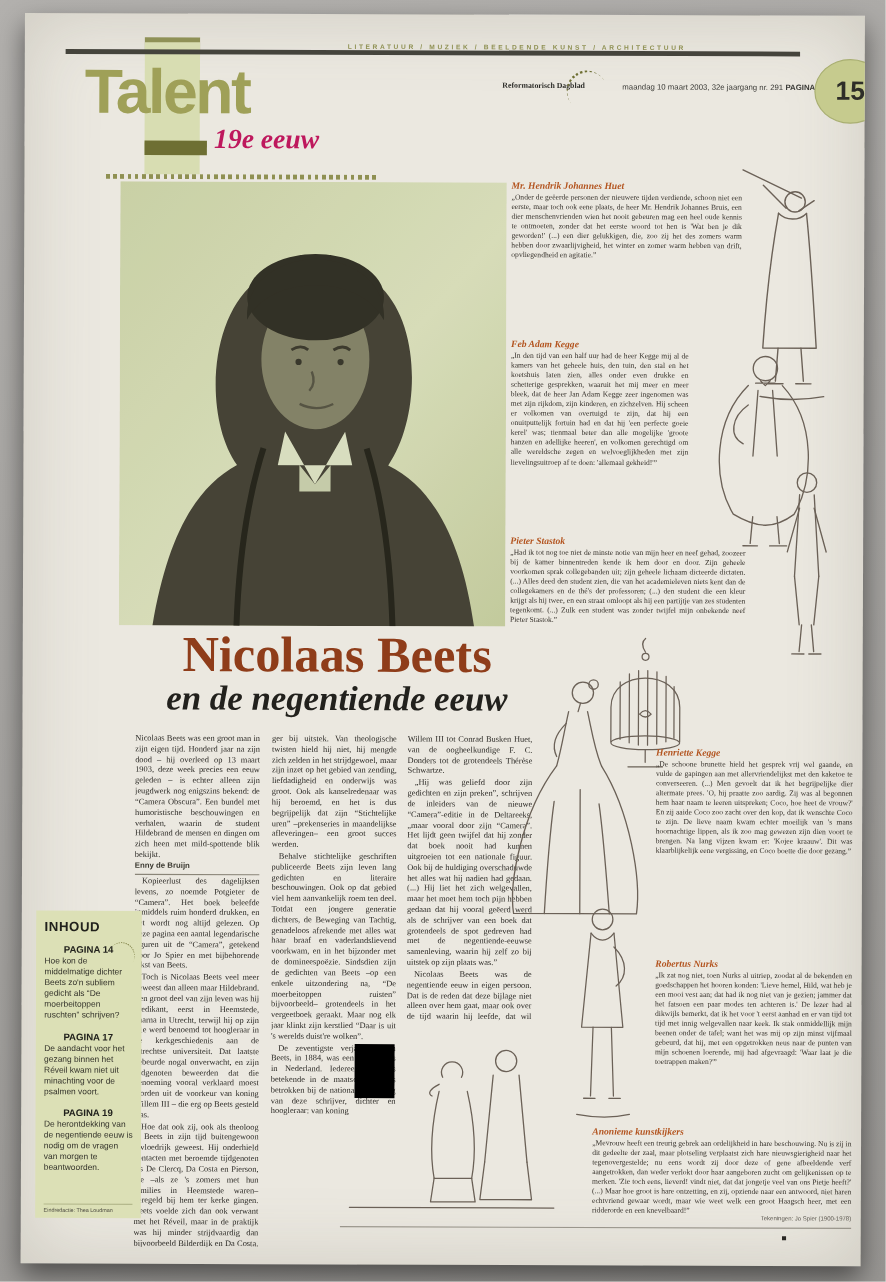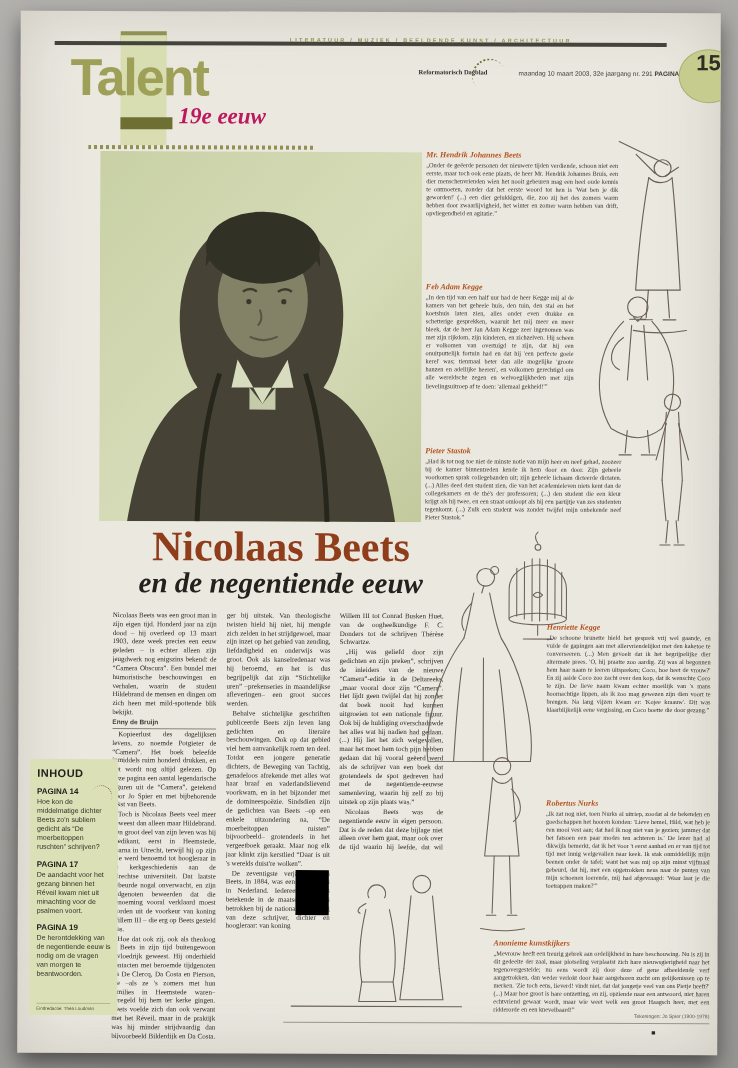--- a/index.html
+++ b/index.html
@@ -41,21 +41,21 @@
   .rd-logo{left:398px;top:56px;font-family:"Liberation Serif",serif;
     font-size:6.5px;font-weight:bold;color:#2c2c28;}
   .rd-arc{left:452px;top:46px;width:34px;height:34px;
     border:none;border-top:2px dotted #6e6f33;border-radius:50%;
     transform:rotate(-35deg);}
   .dateline{left:498px;top:57px;font-size:6.5px;color:#3a3a36;}
   .dateline b{font-weight:bold;}
   .badge{
     left:658px;top:36px;width:58px;height:52px;border-radius:50%;
     background:#c6cb8e;border:1px solid #a9af72;
-    display:flex;align-items:flex-start;justify-content:center;
+    display:flex;align-items:center;justify-content:center;
   }
   .badge span{font-size:22px;font-weight:bold;color:#2e2e28;}
   
   .portrait{left:80px;top:140px;width:322px;height:370px;}
   
   .headline-block{left:92px;top:514px;width:340px;text-align:center;}
   .headline{
     font-family:"Liberation Serif",serif;font-weight:bold;
     font-size:42px;color:#8f3d1a;line-height:1.0;margin:0;
   }
@@ -100,21 +100,21 @@
   .endmark{left:634px;top:1016px;font-size:7px;color:#2a2824;}
   
   .inhoud{
     left:12px;top:748px;width:88px;height:256px;background:#dce0b6;
     padding:8px 7px;box-sizing:border-box;
   }
   .inhoud-title{font-size:11px;font-weight:bold;color:#21211c;letter-spacing:.5px;margin:0;}
   .inhoud-arc{position:absolute;right:6px;top:26px;width:22px;height:22px;
     border-top:1.5px dotted #6e6f33;border-radius:50%;transform:rotate(30deg);}
   .inhoud-item{margin-top:8px;}
-  .inhoud-page{font-size:8px;font-weight:bold;color:#21211c;margin:0 0 1px 0;}
+  .inhoud-page{font-size:8px;font-weight:bold;color:#21211c;margin:0 0 1px 16px;}
   .inhoud-text{font-size:7px;line-height:1.3;color:#33322a;margin:0;}
   .inhoud-credit{
     position:absolute;left:7px;bottom:4px;width:74px;
     font-size:4.5px;color:#4c4a40;border-top:.5px solid #b4b88c;padding-top:2px;
   }
 </style>
 </head>
 <body>
 
 <div class="paper">
@@ -174,27 +174,27 @@
     <p>Toch is Nicolaas Beets veel meer geweest dan alleen maar Hildebrand. Een groot deel van zijn leven was hij predikant, eerst in Heemstede, daarna in Utrecht, terwijl hij op zijn 61e werd benoemd tot hoogleraar in de kerkgeschiedenis aan de Utrechtse universiteit. Dat laatste gebeurde nogal onverwacht, en zijn tijdgenoten beweerden dat die benoeming vooral verklaard moest worden uit de voorkeur van koning Willem III – die erg op Beets gesteld was.</p>
     <p>Hoe dat ook zij, ook als theoloog is Beets in zijn tijd buitengewoon invloedrijk geweest. Hij onderhield contacten met beroemde tijdgenoten als De Clercq, Da Costa en Pierson, die –als ze 's zomers met hun families in Heemstede waren– geregeld bij hem ter kerke gingen. Beets voelde zich dan ook verwant met het Réveil, maar in de praktijk was hij minder strijdvaardig dan bijvoorbeeld Bilderdijk en Da Costa. Vredelievend was hij, gematigd orthodox, een man van het midden. Samen met zijn collega's Van Oosterzee, Doedes en Chantepie de la Saussaye hoorde hij thuis bij de ethisch-irenischen, die onder leiding van Beets de predikantenkring Ernst en Vrede oprichtten.</p>
 
   </div>
   <div class="abs bodycol col2">
     <p class="first">ger bij uitstek. Van theologische twisten hield hij niet, hij mengde zich zelden in het strijdgewoel, maar zijn inzet op het gebied van zending, liefdadigheid en onderwijs was groot. Ook als kanselredenaar was hij beroemd, en het is dus begrijpelijk dat zijn “Stichtelijke uren” –prekenseries in maandelijkse afleveringen– een groot succes werden.</p>
     <p>Behalve stichtelijke geschriften publiceerde Beets zijn leven lang gedichten en literaire beschouwingen. Ook op dat gebied viel hem aanvankelijk roem ten deel. Totdat een jongere generatie dichters, de Beweging van Tachtig, genadeloos afrekende met alles wat haar braaf en vaderlandslievend voorkwam, en in het bijzonder met de domineespoëzie. Sindsdien zijn de gedichten van Beets –op een enkele uitzondering na, “De moerbeitoppen ruisten” bijvoorbeeld– grotendeels in het vergeetboek geraakt. Maar nog elk jaar klinkt zijn kerstlied “Daar is uit 's werelds duist're wolken”.</p>
     <p>De zeventigste verjaardag van Beets, in 1884, was een gebeurtenis in Nederland. Iedereen die iets betekende in de maatschappij was betrokken bij de nationale huldiging van deze schrijver, dichter en hoogleraar: van koning</p>
   </div>
   <div class="abs bodycol col3">
-    <p class="first">Willem III tot Conrad Busken Huet, van de oogheelkundige F. C. Donders tot de schrijven Thérèse Schwartze.</p>
+    <p class="first">Willem III tot Conrad Busken Huet, van de oogheelkundige F. C. Donders tot de grotendeels Thérèse Schwartze.</p>
     <p>„Hij was geliefd door zijn gedichten en zijn preken”, schrijven de inleiders van de nieuwe “Camera”-editie in de Deltareeks, „maar vooral door zijn “Camera”. Het lijdt geen twijfel dat hij zonder dat boek nooit had kunnen uitgroeien tot een nationale figuur. Ook bij de huldiging overschaduwde het alles wat hij nadien had gedaan. (...) Hij liet het zich welgevallen, maar het moet hem toch pijn hebben gedaan dat hij vooral geëerd werd als de schrijver van een boek dat grotendeels de spot gedreven had met de negentiende-eeuwse samenleving, waarin hij zelf zo bij uitstek op zijn plaats was.”</p>
     <p>Nicolaas Beets was de negentiende eeuw in eigen persoon. Dat is de reden dat deze bijlage niet alleen over hem gaat, maar ook over de tijd waarin hij leefde, dat wil zeggen over een tijd waarin tal van rijke veranderingen in kerk, politiek en maatschappij plaatsvonden. Veranderingen die tot onze tijd doorwerken. Op de volgende pagina's besteden we aandacht aan een aantal negentiende-eeuwse “uitvindingen”: industrialisatie, darwinisme, vrouwenemancipatie, kerkscheuring, nationalisme. Plus de vraag: Wat betekent het voor de gereformeerde gezindte dat de negentiende eeuw steeds definitiever wegzinkt in het grijze verleden?</p>
   </div>
 
   <div class="abs" style="left:406px;top:138px;width:192px;">
-    <p class="figtitle">Mr. Hendrik Johannes Beets</p>
+    <p class="figtitle">Mr. Hendrik Johannes Huet</p>
     <p class="figtext">„Onder de geëerde personen der nieuwere tijden verdiende, schoon niet een eerste, maar toch ook eene plaats, de heer Mr. Hendrik Johannes Bruis, een dier menschenvrienden wien het nooit gebeuren mag een heel oude kennis te ontmoeten, zonder dat het eerste woord tot hen is 'Wat ben je dik geworden!' (...) een dier gelukkigen, die, zoo zij het des zomers warm hebben door zwaarlijvigheid, het winter en zomer warm hebben van drift, opvliegendheid en agitatie.”</p>
   </div>
   <div class="abs sketch" style="left:583px;top:116px;width:108px;height:212px;">
     <svg viewBox="0 0 100 200">
       <line x1="14" y1="12" x2="60" y2="34"></line>
       <circle cx="55" cy="37" r="8"></circle>
       <path d="M48,42 L30,24 M58,44 L70,36"></path>
       <path d="M42,46 C36,80 32,120 30,152 M64,46 C68,84 70,120 72,152 M30,152 L72,152"></path>
       <path d="M42,46 C48,52 58,52 64,46"></path>
       <path d="M42,152 L40,178 M60,152 L62,178 M34,180 L46,180 M56,180 L68,180"></path>

